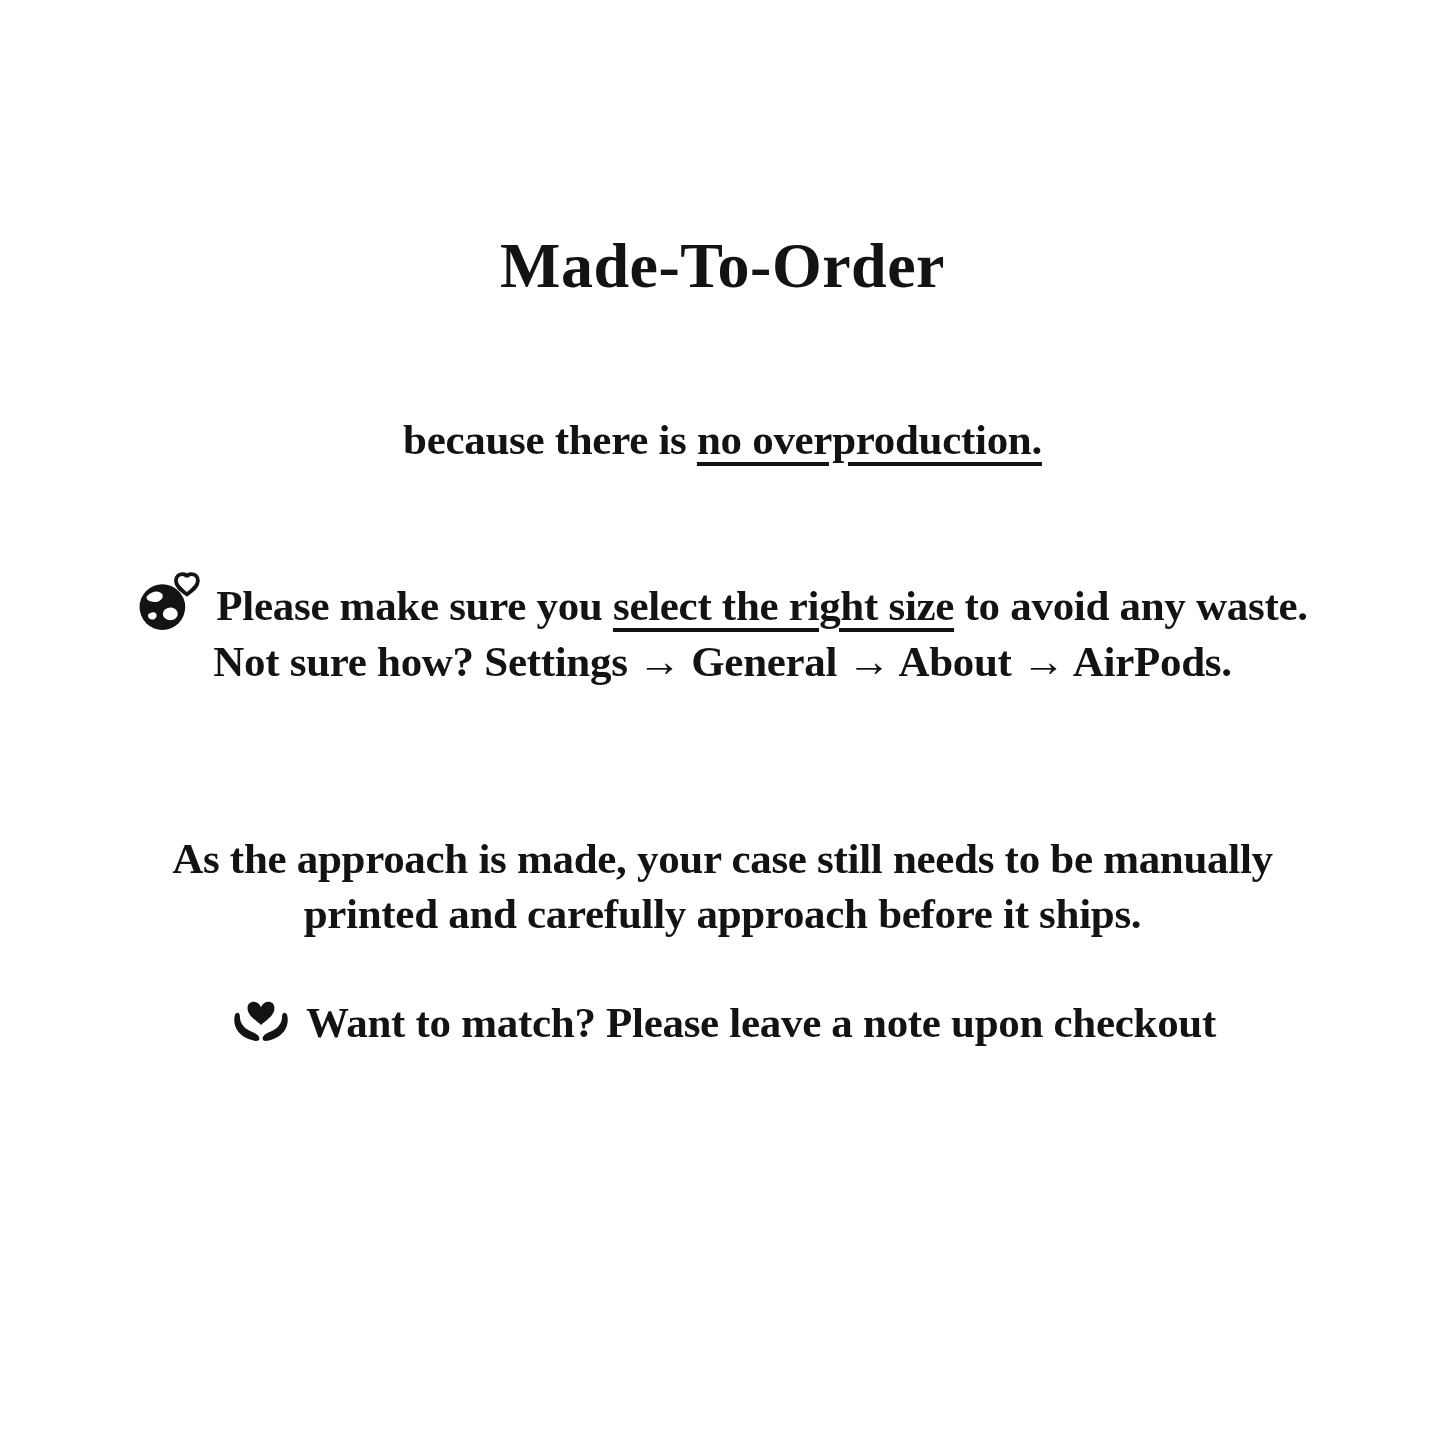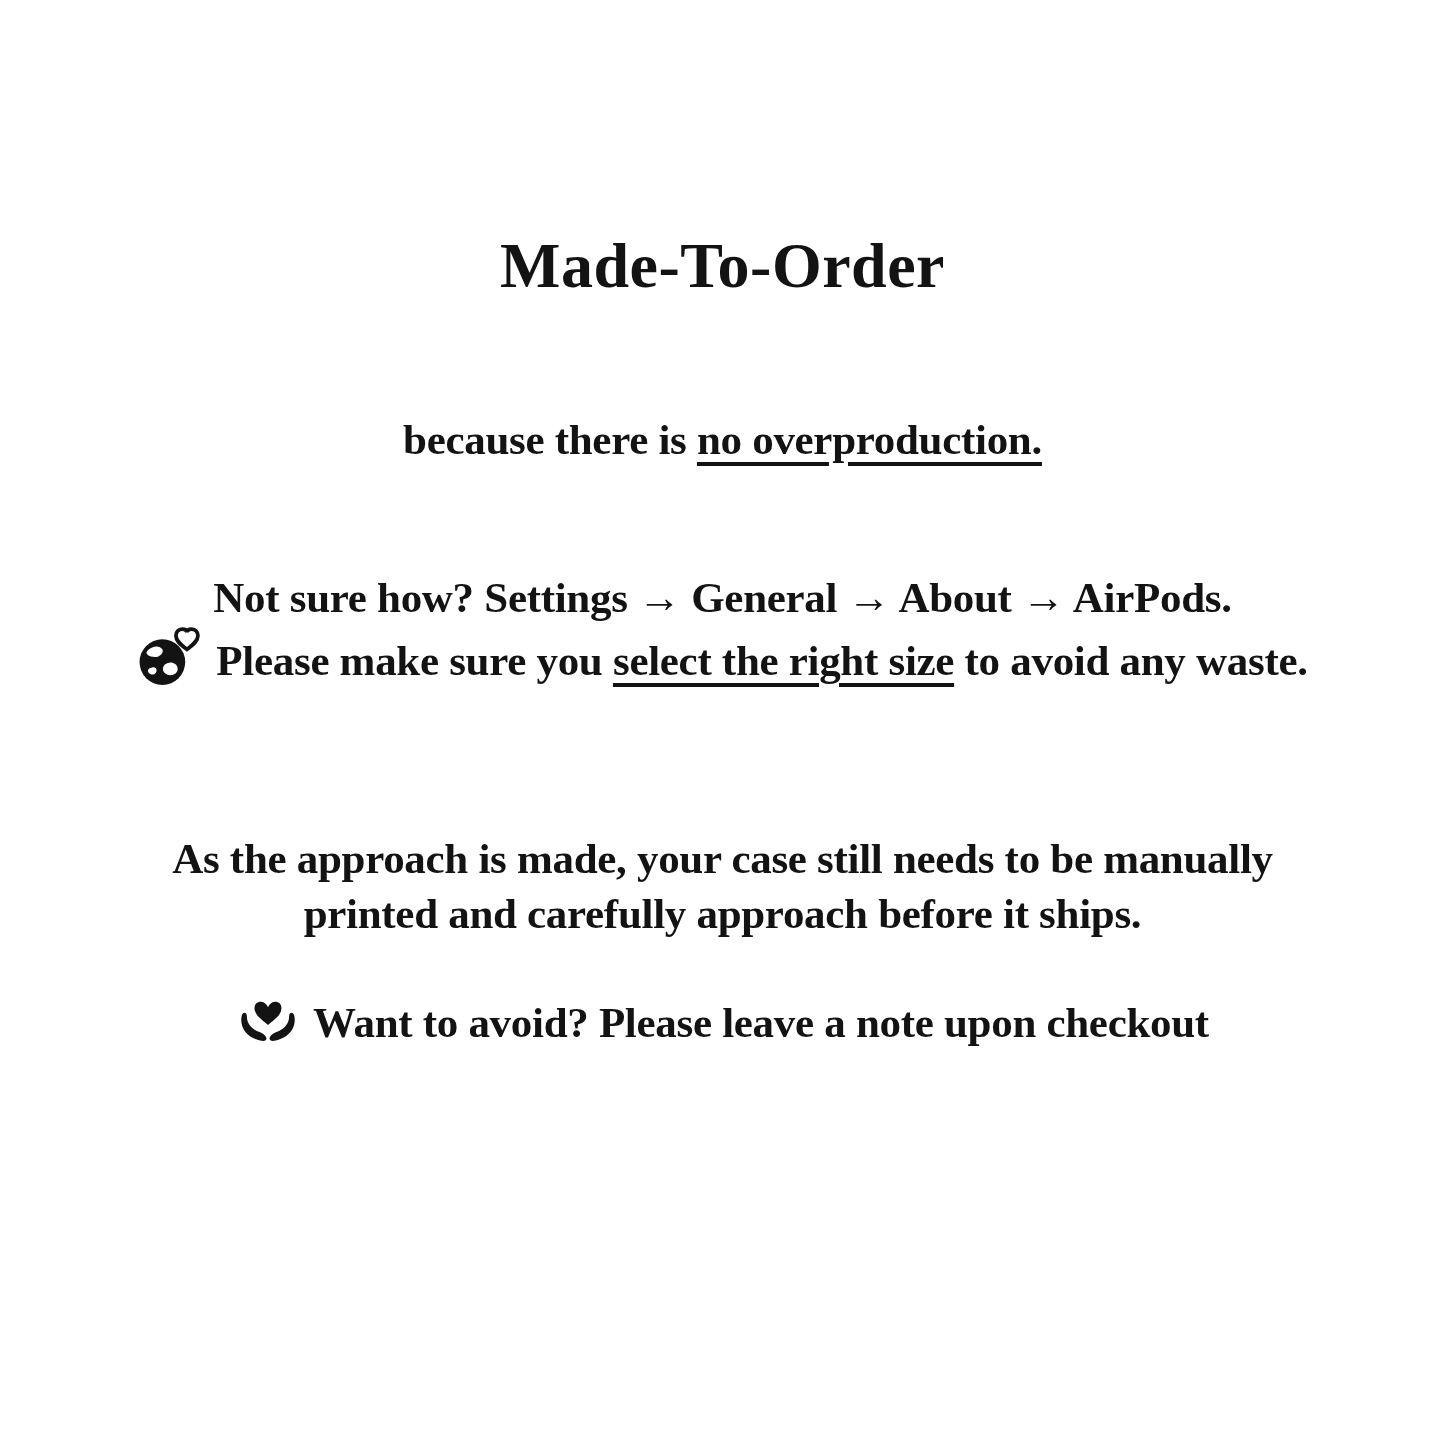--- a/index.html
+++ b/index.html
@@ -85,48 +85,48 @@
 
   <h1 class="center-block title">Made-To-Order</h1>
 
   <div class="center-block para para-1">
     <div>
       <span>because there is </span><span class="u">no overproduction.</span>
     </div>
   </div>
 
   <div class="center-block para para-2">
-    <div>Not sure how? Settings → General → About → AirPods.</div>
     <div>
       <span class="ic ic-earth">
         <svg width="66" height="64" viewBox="0 0 78 72" aria-hidden="true">
           <circle cx="30" cy="42" r="27" fill="#131313"></circle>
           <path fill="#ffffff" d="M12 29 C18 22 27 22 30 27 C32 31 27 36 21 36 C15 36 9 33 12 29 Z"></path>
           <path fill="#ffffff" d="M33 45 C39 40 47 43 48 49 C49 55 42 59 36 57 C30 55 29 49 33 45 Z"></path>
           <path fill="#ffffff" d="M16 49 C20 47 24 49 23 53 C22 57 17 58 14 55 C12 52 13 50 16 49 Z"></path>
           <path fill="#ffffff" stroke="#131313" stroke-width="4.5" d="M59 27 C54 23 46 18 46 11 C46 5.5 50 3 54 3 C56.5 3 58.5 4.5 59 6.5 C59.5 4.5 61.5 3 64 3 C68 3 72 5.5 72 11 C72 18 64 23 59 27 Z"></path>
         </svg>
       </span><span>Please make sure you </span><span class="u">select the right size</span><span> to avoid any waste.</span>
     </div>
+    <div>Not sure how? Settings → General → About → AirPods.</div>
   </div>
 
 
   <div class="center-block para para-4">
     <div>As the approach is made, your case still needs to be manually</div>
     <div>printed and carefully approach before it ships.</div>
   </div>
 
   <div class="center-block para para-5">
     <div>
       <span class="ic ic-hands">
         <svg width="64" height="54" viewBox="0 0 76 64" aria-hidden="true">
           <path fill="#131313" d="M38 17 C35 8 22 8 22 18 C22 27 33 33 38 38 C43 33 54 27 54 18 C54 8 41 8 38 17 Z"></path>
           <path fill="#131313" d="M7 26 C4 38 10 50 24 55 C30 57 35 58 36 55 C37 51 32 48 27 46 C18 42 13 36 13 28 C13 23 9 22 7 26 Z"></path>
           <path fill="#131313" d="M69 26 C72 38 66 50 52 55 C46 57 41 58 40 55 C39 51 44 48 49 46 C58 42 63 36 63 28 C63 23 67 22 69 26 Z"></path>
         </svg>
-      </span><span>Want to avoid? Please leave a note upon checkout</span>
+      </span><span>Want to match? Please leave a note upon checkout</span>
     </div>
   </div>
 
   <div class="center-block brand-logo">Acaso.</div>
   <div class="center-block brand-loc">LONDON</div>
 
 </div>
 
 </body></html>

